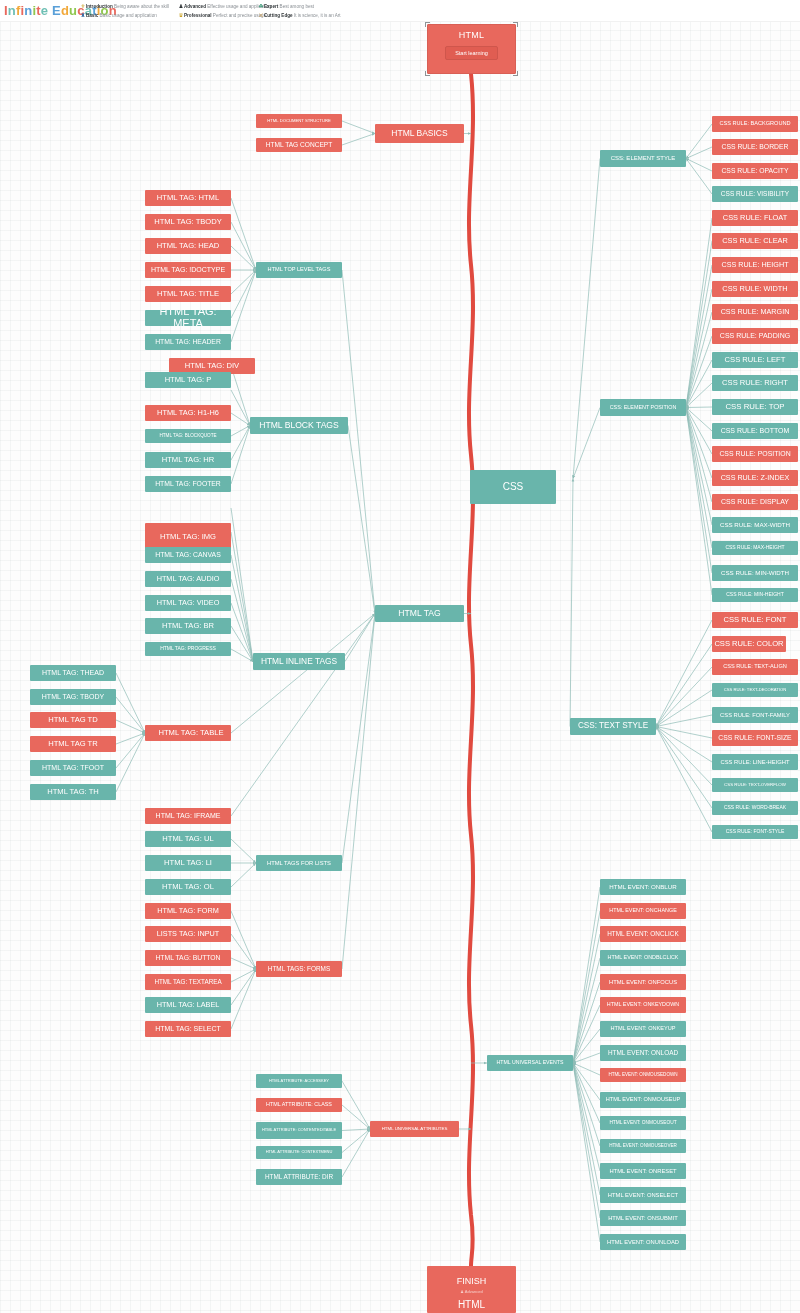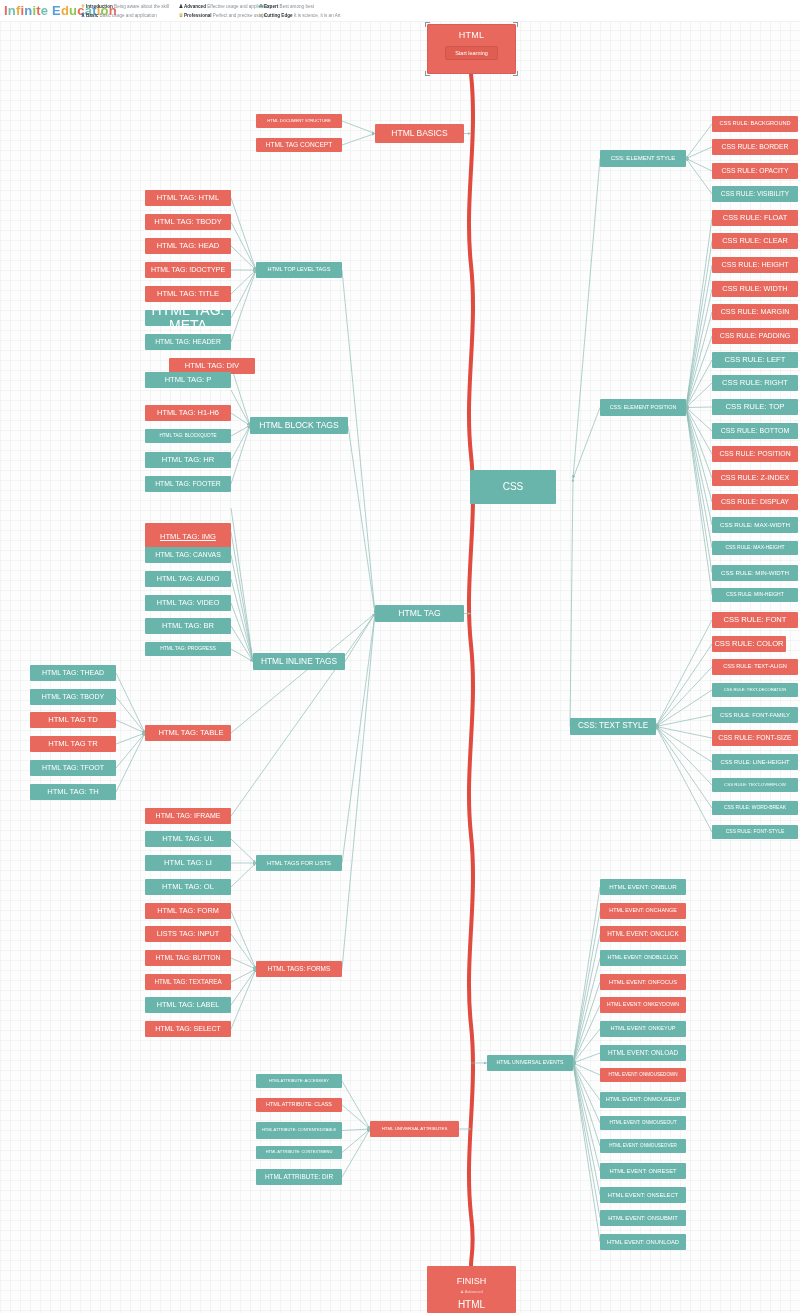--- a/index.html
+++ b/index.html
@@ -263,32 +263,32 @@
 
   <div id="node-layer">
       <div class="node red" style="left: 256px; top: 114px; width: 86px; height: 14px; font-size: 4.2px;">HTML DOCUMENT STRUCTURE</div>
       <div class="node red" style="left: 256px; top: 138px; width: 86px; height: 14px; font-size: 6.6px;">HTML TAG CONCEPT</div>
       <div class="node red" style="left: 375px; top: 124px; width: 89px; height: 19px; font-size: 8.5px;">HTML BASICS</div>
       <div class="node red" style="left: 145px; top: 190px; width: 86px; height: 16px; font-size: 7.6px;">HTML TAG: HTML</div>
       <div class="node red" style="left: 145px; top: 214px; width: 86px; height: 16px; font-size: 7.6px;">HTML TAG: TBODY</div>
       <div class="node red" style="left: 145px; top: 238px; width: 86px; height: 16px; font-size: 7.6px;">HTML TAG: HEAD</div>
       <div class="node red" style="left: 145px; top: 262px; width: 86px; height: 16px; font-size: 7px;">HTML TAG: !DOCTYPE</div>
       <div class="node red" style="left: 145px; top: 286px; width: 86px; height: 16px; font-size: 7.6px;">HTML TAG: TITLE</div>
-      <div class="node teal" style="left: 145px; top: 310px; width: 86px; height: 16px; font-size: 14px;">HTML TAG: META</div>
+      <div class="node teal" style="left: 145px; top: 310px; width: 86px; height: 16px; font-size: 11px;">HTML TAG: META</div>
       <div class="node teal" style="left: 145px; top: 334px; width: 86px; height: 16px; font-size: 6.8px;">HTML TAG: HEADER</div>
       <div class="node teal" style="left: 256px; top: 262px; width: 86px; height: 16px; font-size: 5.6px;">HTML TOP LEVEL TAGS</div>
       <div class="node red" style="left: 145px; top: 358px; width: 86px; height: 16px; font-size: 7.6px; margin-left: 24px;">HTML TAG: DIV</div>
       <div class="node teal" style="left: 145px; top: 372px; width: 86px; height: 16px; font-size: 7.6px;">HTML TAG: P</div>
       <div class="node red" style="left: 145px; top: 405px; width: 86px; height: 16px; font-size: 7.4px;">HTML TAG: H1-H6</div>
       <div class="node teal" style="left: 145px; top: 429px; width: 86px; height: 14px; font-size: 4.6px;">HTML TAG: BLOCKQUOTE</div>
       <div class="node teal" style="left: 145px; top: 452px; width: 86px; height: 16px; font-size: 7.6px;">HTML TAG: HR</div>
       <div class="node teal" style="left: 145px; top: 476px; width: 86px; height: 16px; font-size: 6.8px;">HTML TAG: FOOTER</div>
       <div class="node teal" style="left: 250px; top: 417px; width: 98px; height: 17px; font-size: 8.6px;">HTML BLOCK TAGS</div>
       <div class="node red" style="left: 145px; top: 523px; width: 86px; height: 16px; font-size: 7.6px;">HTML TAG: A</div>
-      <div class="node red" style="left: 145px; top: 524px; width: 86px; height: 26px; font-size: 7.6px; text-decoration: underline;">HTML TAG: IMG</div>
+      <div class="node red" style="left: 145px; top: 524px; width: 86px; height: 26px; font-size: 7.6px;">HTML TAG: IMG</div>
       <div class="node teal" style="left: 145px; top: 547px; width: 86px; height: 16px; font-size: 6.9px;">HTML TAG: CANVAS</div>
       <div class="node teal" style="left: 145px; top: 571px; width: 86px; height: 16px; font-size: 7.3px;">HTML TAG: AUDIO</div>
       <div class="node teal" style="left: 145px; top: 595px; width: 86px; height: 16px; font-size: 7.3px;">HTML TAG: VIDEO</div>
       <div class="node teal" style="left: 145px; top: 618px; width: 86px; height: 16px; font-size: 7.6px;">HTML TAG: BR</div>
       <div class="node teal" style="left: 145px; top: 642px; width: 86px; height: 14px; font-size: 5px;">HTML TAG: PROGRESS</div>
       <div class="node teal" style="left: 253px; top: 653px; width: 92px; height: 17px; font-size: 8.4px;">HTML INLINE TAGS</div>
       <div class="node teal" style="left: 375px; top: 605px; width: 89px; height: 17px; font-size: 8.6px;">HTML TAG</div>
       <div class="node teal" style="left: 30px; top: 665px; width: 86px; height: 16px; font-size: 7px;">HTML TAG: THEAD</div>
       <div class="node teal" style="left: 30px; top: 689px; width: 86px; height: 16px; font-size: 7px;">HTML TAG: TBODY</div>
       <div class="node red" style="left: 30px; top: 712px; width: 86px; height: 16px; font-size: 7.6px;">HTML TAG TD</div>

